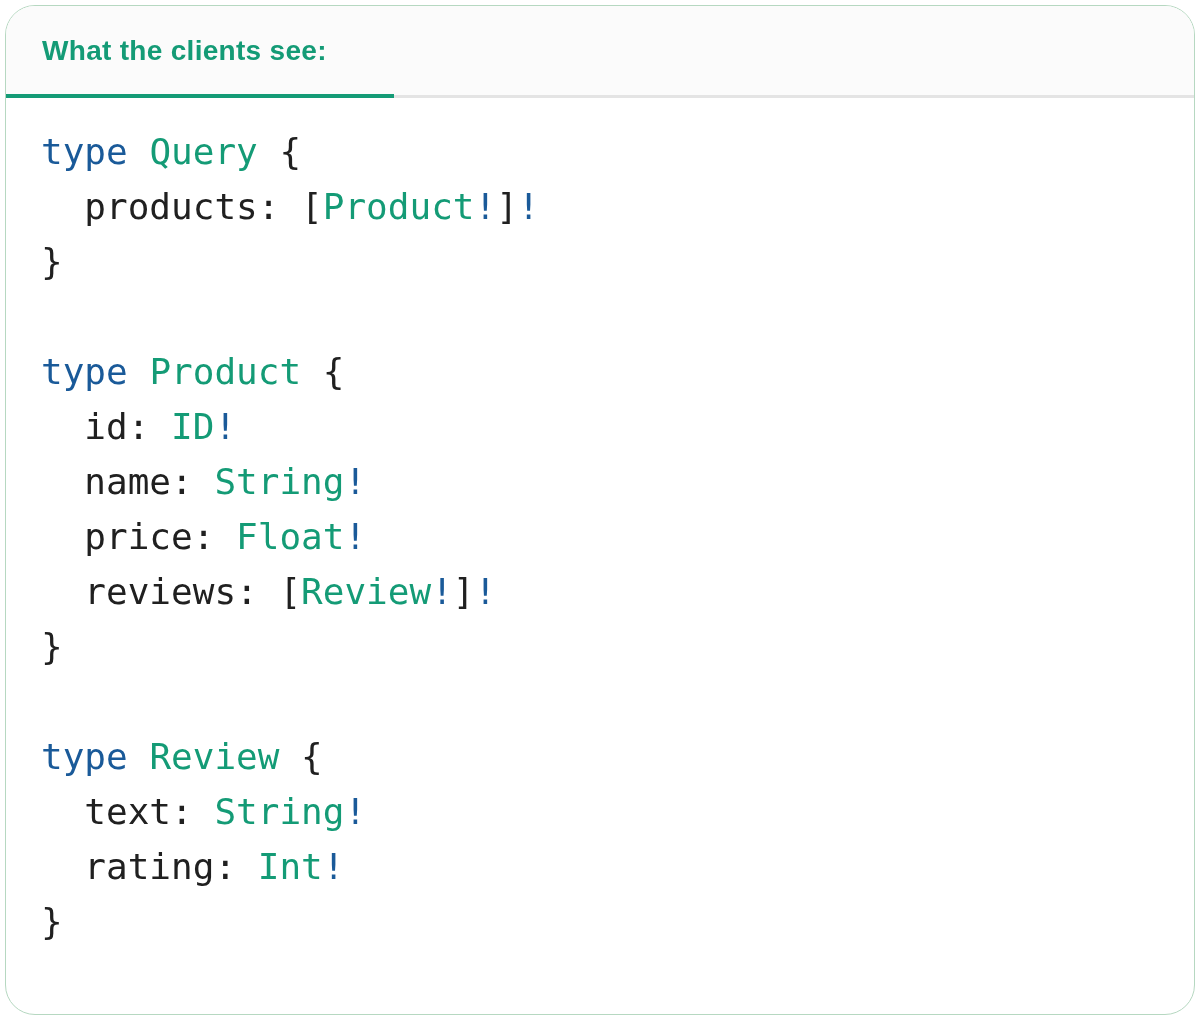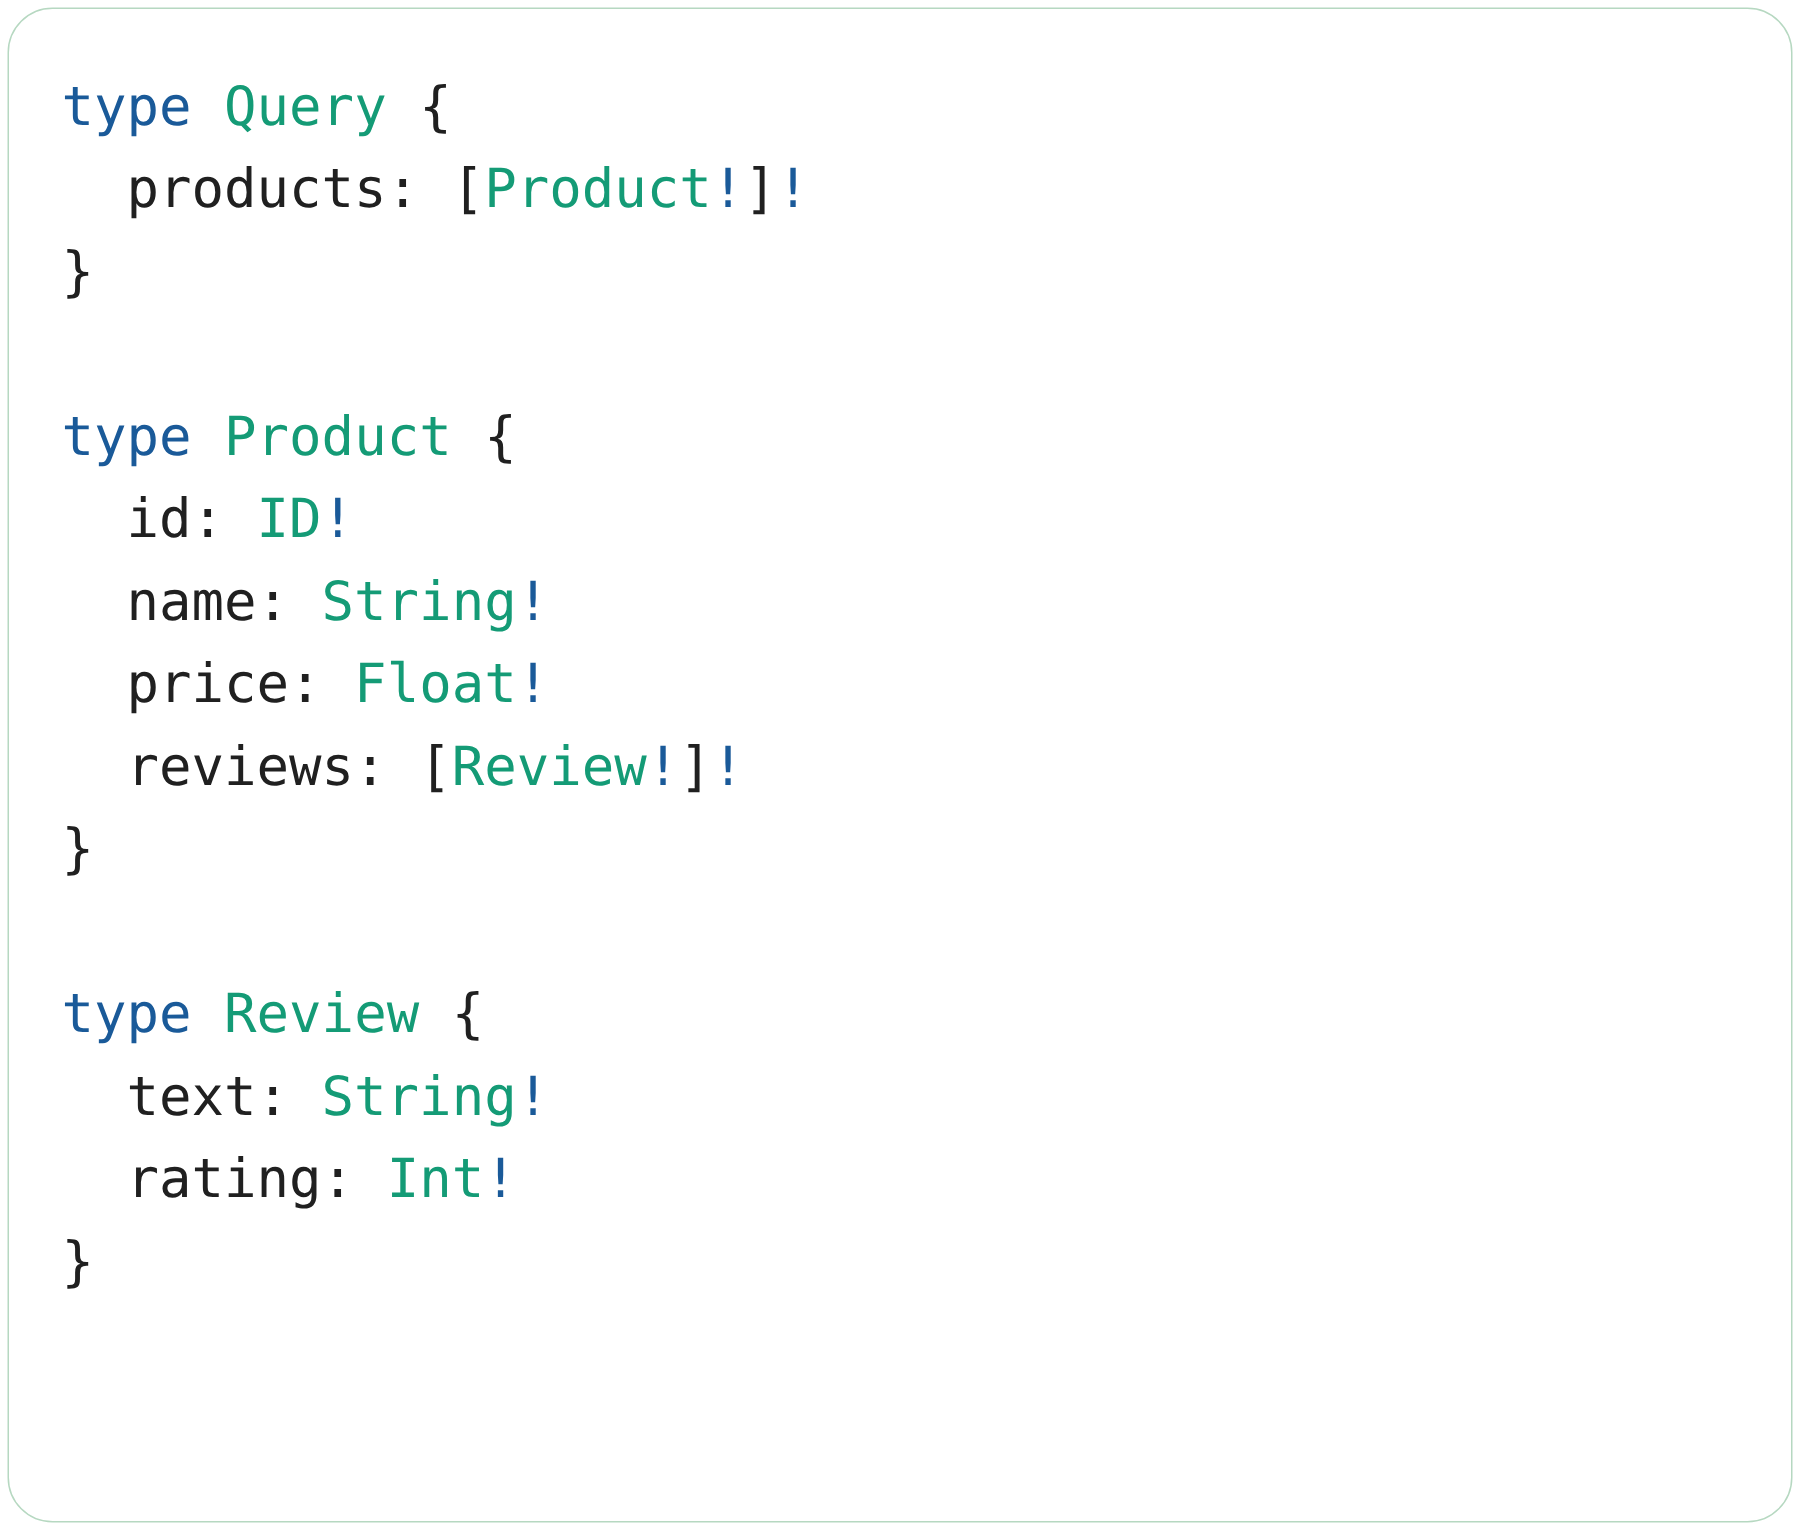--- a/index.html
+++ b/index.html
@@ -50,32 +50,38 @@
   .tab-underline {
     position: absolute;
     left: 0;
     bottom: -3px;
     width: 388px;
     height: 4px;
     background: var(--green, #149b76);
   }
   .code {
     margin: 0;
-    padding: 38px 30px 0 35px;
+    padding: 26px 30px 0 35px;
     font-family: "DejaVu Sans Mono", "Liberation Mono", monospace;
     font-size: 36px;
     line-height: 55px;
     color: var(--dark, #202020);
   }
   .code .line {
     min-height: 55px;
     white-space: pre;
   }
   .tok-dark  { color: var(--dark,  #202020); }
   .tok-green { color: var(--green, #149b76); }
   .tok-blue  { color: var(--blue,  #1a5a99); }
 </style>
 </head>
 <body>
 
 <div class="panel">
+  <div class="tabbar">
+    <div class="tab">
+      <span class="tab-label">What the clients see:</span>
+    </div>
+    <div class="tab-underline"></div>
+  </div>
   <pre class="code"><div class="line"><span class="tok-blue">type</span><span class="tok-dark"> </span><span class="tok-green">Query</span><span class="tok-dark"> {</span></div><div class="line"><span class="tok-dark">  products: [</span><span class="tok-green">Product</span><span class="tok-blue">!</span><span class="tok-dark">]</span><span class="tok-blue">!</span></div><div class="line"><span class="tok-dark">}</span></div><div class="line"></div><div class="line"><span class="tok-blue">type</span><span class="tok-dark"> </span><span class="tok-green">Product</span><span class="tok-dark"> {</span></div><div class="line"><span class="tok-dark">  id: </span><span class="tok-green">ID</span><span class="tok-blue">!</span></div><div class="line"><span class="tok-dark">  name: </span><span class="tok-green">String</span><span class="tok-blue">!</span></div><div class="line"><span class="tok-dark">  price: </span><span class="tok-green">Float</span><span class="tok-blue">!</span></div><div class="line"><span class="tok-dark">  reviews: [</span><span class="tok-green">Review</span><span class="tok-blue">!</span><span class="tok-dark">]</span><span class="tok-blue">!</span></div><div class="line"><span class="tok-dark">}</span></div><div class="line"></div><div class="line"><span class="tok-blue">type</span><span class="tok-dark"> </span><span class="tok-green">Review</span><span class="tok-dark"> {</span></div><div class="line"><span class="tok-dark">  text: </span><span class="tok-green">String</span><span class="tok-blue">!</span></div><div class="line"><span class="tok-dark">  rating: </span><span class="tok-green">Int</span><span class="tok-blue">!</span></div><div class="line"><span class="tok-dark">}</span></div></pre>
 </div>
 
 </body></html>

